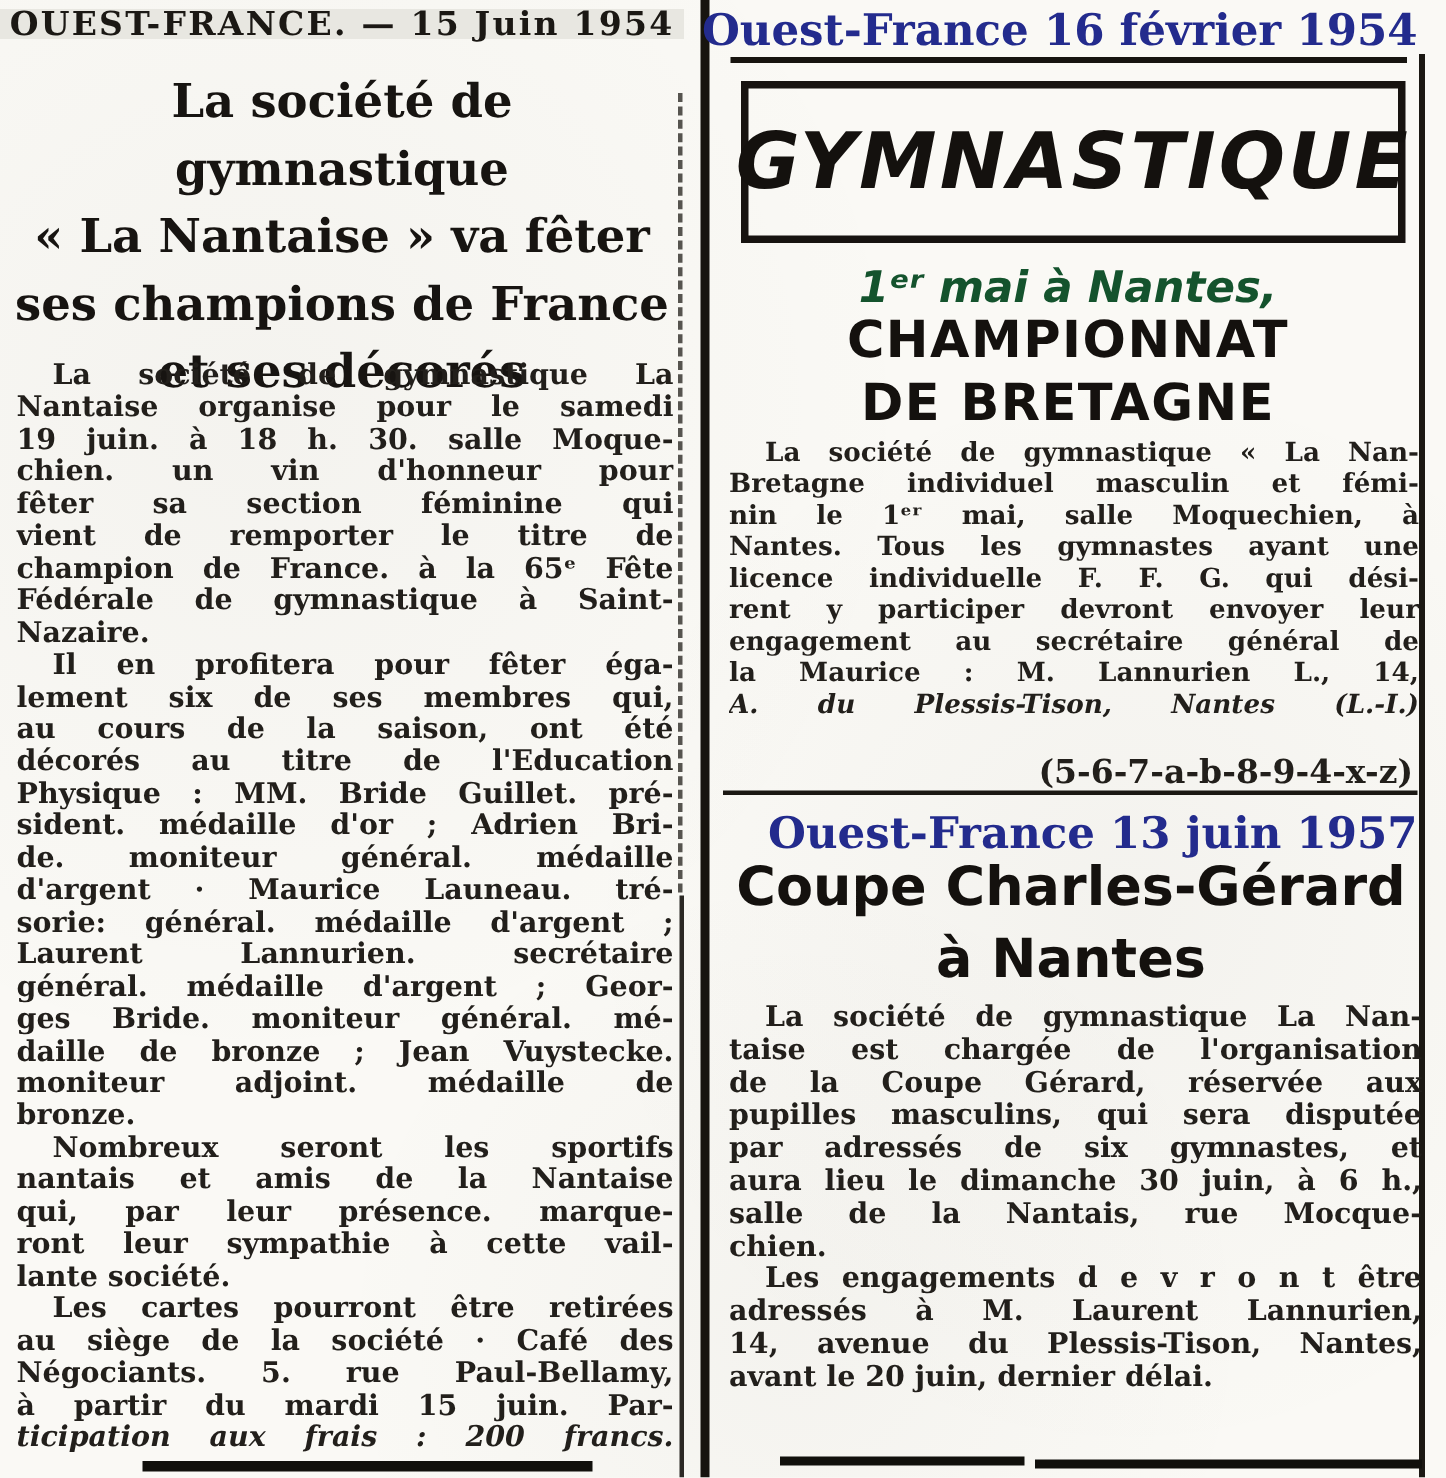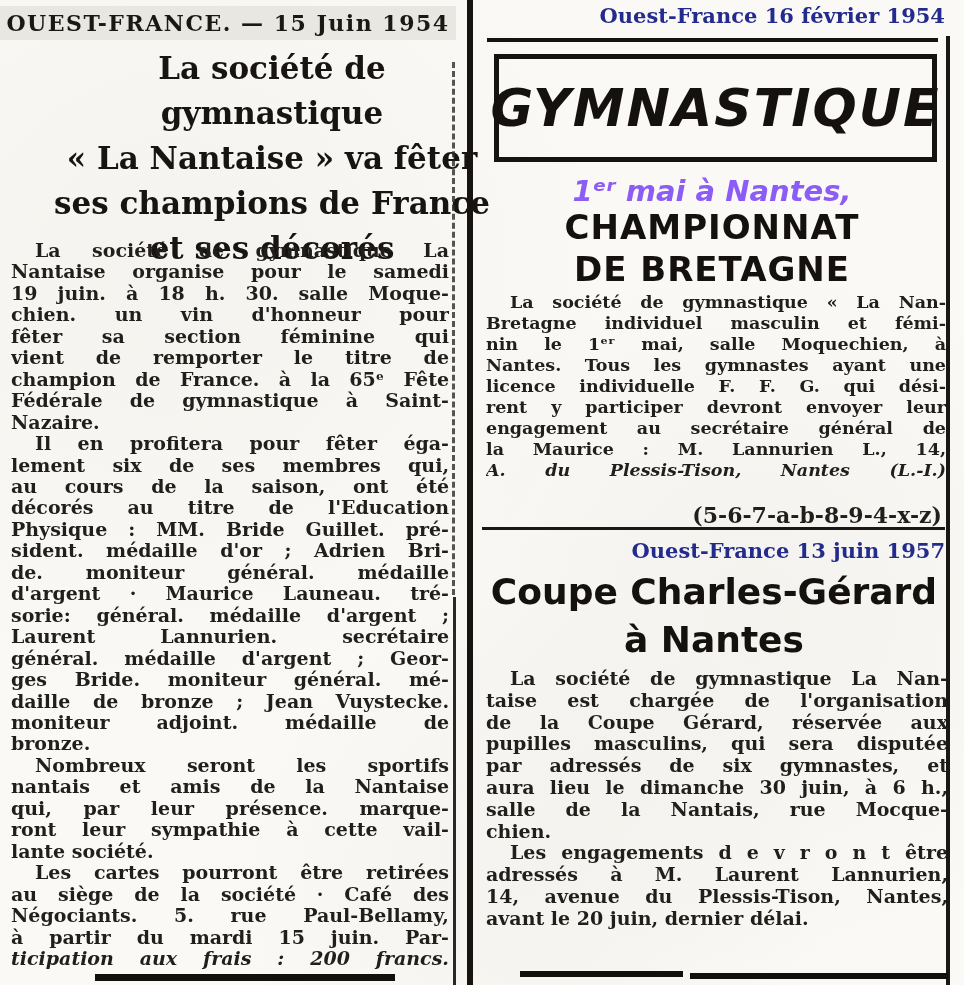--- a/index.html
+++ b/index.html
@@ -10,29 +10,29 @@
       radial-gradient(circle at 18% 28%, rgba(60,55,45,.03), transparent 42%),
       radial-gradient(circle at 78% 62%, rgba(60,55,45,.035), transparent 38%),
       radial-gradient(circle at 55% 90%, rgba(60,55,45,.03), transparent 30%);
     font-family:"DejaVu Serif","DejaVu Sans",serif;
     color:var(--ink,#201d19);
   }
   .abs{position:absolute;}
 
   
   .masthead{
-    left:0;top:6px;width:456px;height:34px;
+    left:0;top:6px;width:456px;height:20px;
     background:var(--masthead-bg,#e8e7e1);
     display:flex;align-items:center;justify-content:center;
     font-weight:700;font-size:22px;letter-spacing:1.5px;
     color:#1b1814;white-space:nowrap;
   }
   .l-headline{
     left:0;top:46px;width:456px;text-align:center;
-    font-weight:700;font-size:31px;line-height:45px;color:#171411;margin-left:44px;
+    font-weight:700;font-size:31px;line-height:45px;color:#171411;
   }
   .l-body{
     left:11px;top:240px;width:438px;
     font-weight:700;font-size:19px;line-height:21.45px;color:#221f1b;
   }
   .r-top-body{
     left:486px;top:292px;width:460px;
     font-weight:700;font-size:17.5px;line-height:21px;color:#221f1b;
   }
   .r-bot-body{
@@ -52,39 +52,39 @@
   .divider-right{left:946px;top:36px;width:4px;height:949px;background:#1b1813;}
   .rule-top-right{left:487px;top:38px;width:451px;height:4px;background:#17140f;}
   .rule-mid-right{left:482px;top:527px;width:463px;height:3px;background:#1b1813;}
   .bar{background:#11100c;}
   .bar-left{left:95px;top:974px;width:300px;height:7px;}
   .bar-right-1{left:520px;top:971px;width:163px;height:6px;}
   .bar-right-2{left:690px;top:973px;width:258px;height:6px;}
 
   
   .src-label{
-    right:19px;font-weight:700;font-size:21px;
+    right:19px;font-weight:700;font-size:29px;
     color:var(--label-blue,#232b8d);white-space:nowrap;text-align:right;
   }
   .src-label-1{top:3px;}
   .src-label-2{top:538px;}
   .gym-box{
     left:494px;top:54px;width:433px;height:98px;
     border:5px solid #171310;
     display:flex;align-items:center;justify-content:center;
   }
   .gym-box span{
     font-family:"DejaVu Sans","Liberation Sans",sans-serif;
     font-style:italic;font-weight:700;font-size:52px;letter-spacing:2px;
     color:#14110e;white-space:nowrap;
   }
   .kicker{
     left:486px;top:174px;width:452px;text-align:center;
     font-family:"DejaVu Sans","Liberation Sans",sans-serif;
-    font-style:italic;font-weight:700;font-size:29px;color:#8b5cf6;
+    font-style:italic;font-weight:700;font-size:29px;color:#14532d;
   }
   .r-top-headline{
     left:486px;top:206px;width:452px;text-align:center;
     font-family:"DejaVu Sans","Liberation Sans",sans-serif;
     font-weight:700;font-size:34px;line-height:42px;letter-spacing:1px;color:#14110e;
   }
   .code-line{
     left:486px;top:502px;width:456px;text-align:right;
     font-weight:700;font-size:22px;color:#221f1b;
   }

